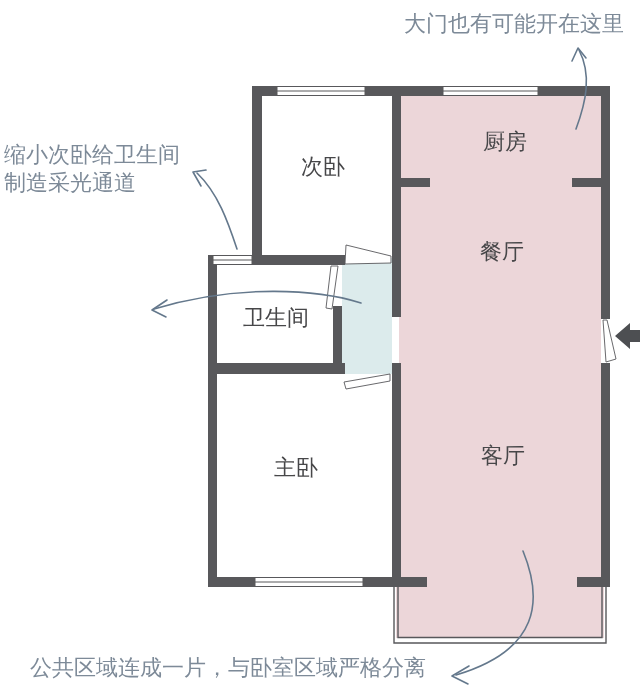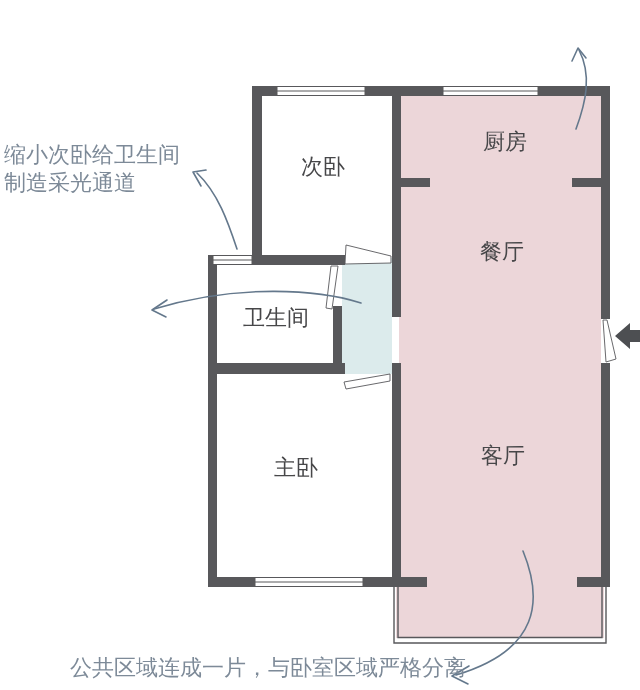--- a/index.html
+++ b/index.html
@@ -101,16 +101,17 @@
     </g>
   </svg>
 
   <div class="label" style="left:323px;top:155px;">次卧</div>
   <div class="label" style="left:505px;top:130px;text-align:center;">厨房</div>
   <div class="label" style="left:502px;top:240px;">餐厅</div>
   <div class="label" style="left:276px;top:306px;text-align:right;">卫生间</div>
   <div class="label" style="left:296px;top:456px;">主卧</div>
   <div class="label" style="left:503px;top:444px;">客厅</div>
 
+  <div class="note" style="left:404px;top:10px;">大门也有可能开在这里</div>
   <div class="note" style="left:4px;top:141px;">缩小次卧给卫生间
 制造采光通道</div>
-  <div class="note" style="left:30px;top:654px;margin-left:40px;">公共区域连成一片，与卧室区域严格分离</div>
+  <div class="note" style="left:30px;top:654px;">公共区域连成一片，与卧室区域严格分离</div>
 </div>
 
 </body></html>

